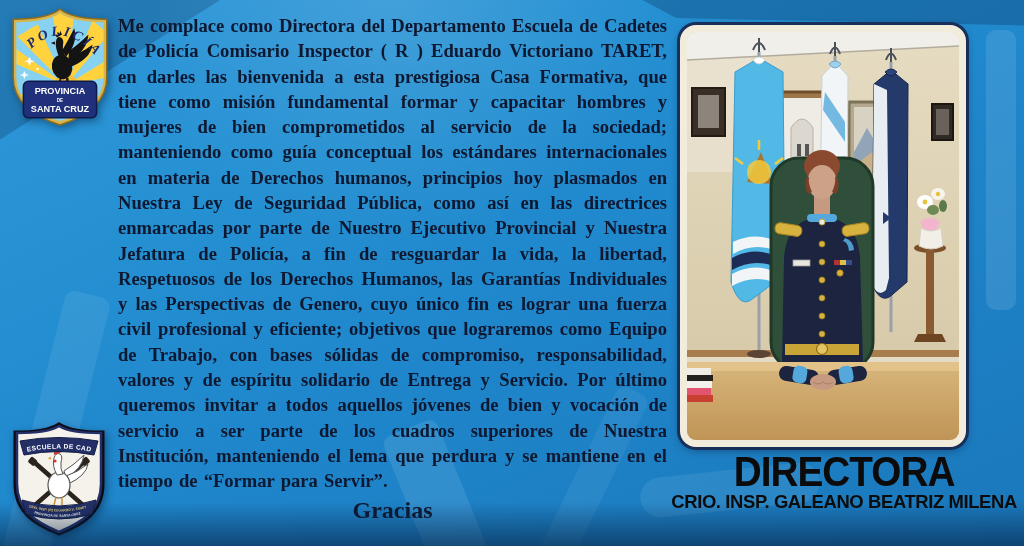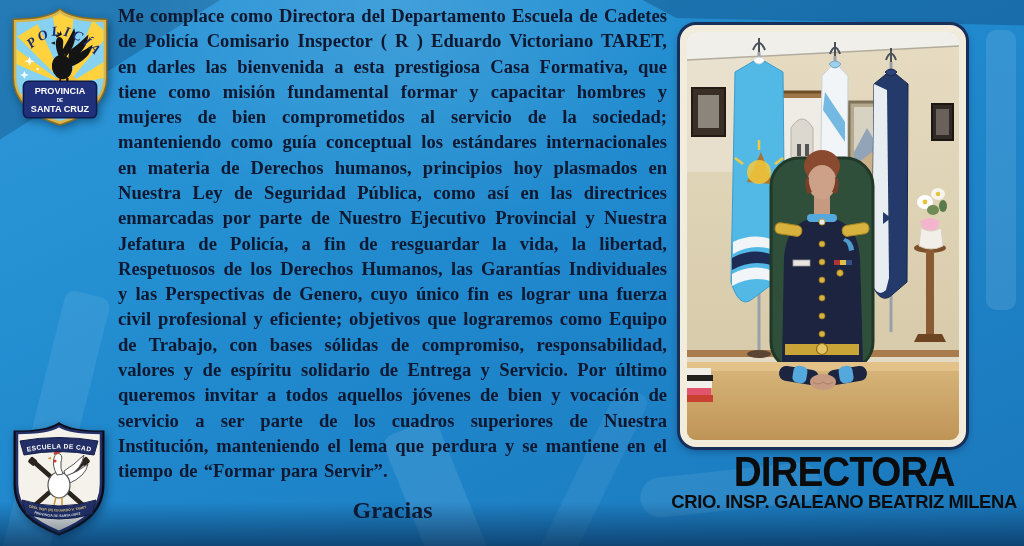--- a/index.html
+++ b/index.html
@@ -22,21 +22,21 @@
   .bottom-fade{left:0;bottom:0;width:1024px;height:44px;background:linear-gradient(180deg,rgba(6,35,70,0),rgba(6,35,70,.62));}
 
   
   .badge{position:absolute;filter:drop-shadow(2px 3px 4px rgba(0,20,45,.45));}
   .badge-police{left:7px;top:6px;width:106px;height:122px;}
   .badge-school{left:9px;top:421px;width:100px;height:118px;}
   .badge svg{width:100%;height:100%;display:block;}
 
   
   .message{
-    position:absolute;left:118px;top:3px;width:549px;height:484px;overflow:hidden;
+    position:absolute;left:118px;top:13px;width:549px;height:484px;overflow:hidden;
     color:#0e1830;font-weight:bold;font-size:19.6px;line-height:1.36;
     text-align:justify;word-spacing:1.5px;
   }
   .gracias{
     position:absolute;left:118px;top:497px;width:549px;text-align:center;
     color:#0e1830;font-weight:bold;font-size:24px;
   }
 
   
   .photo-card{

